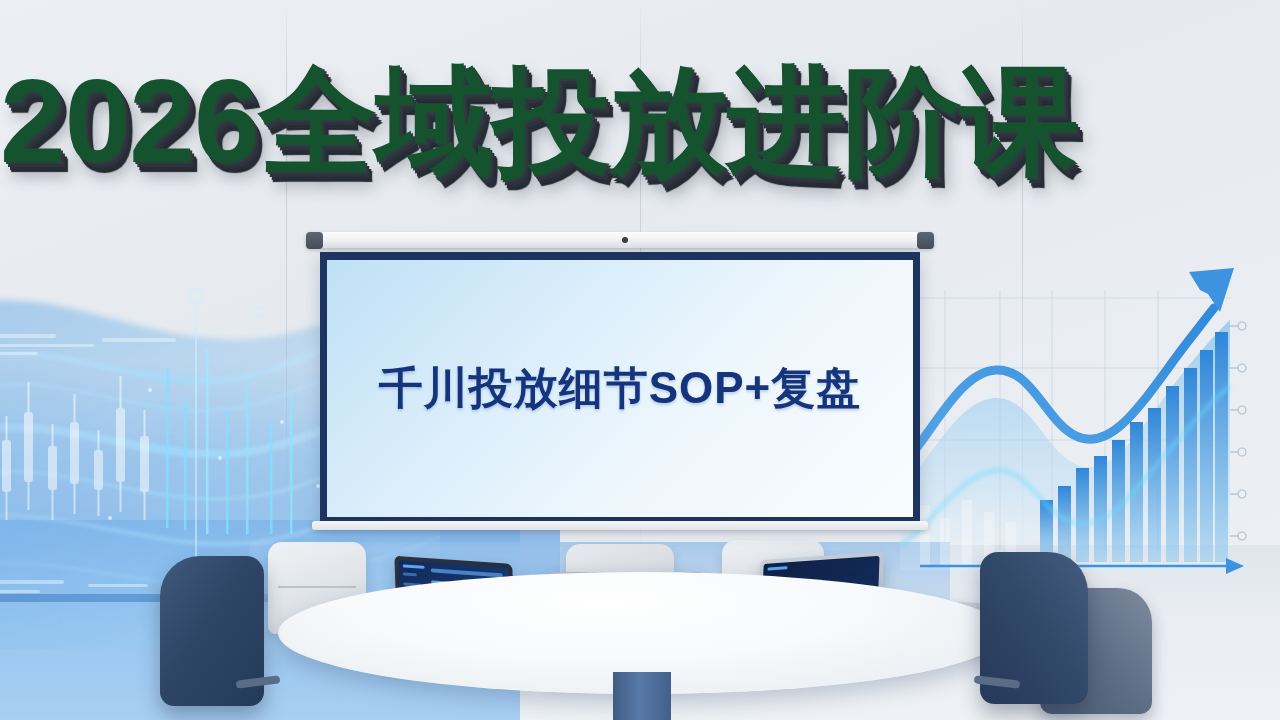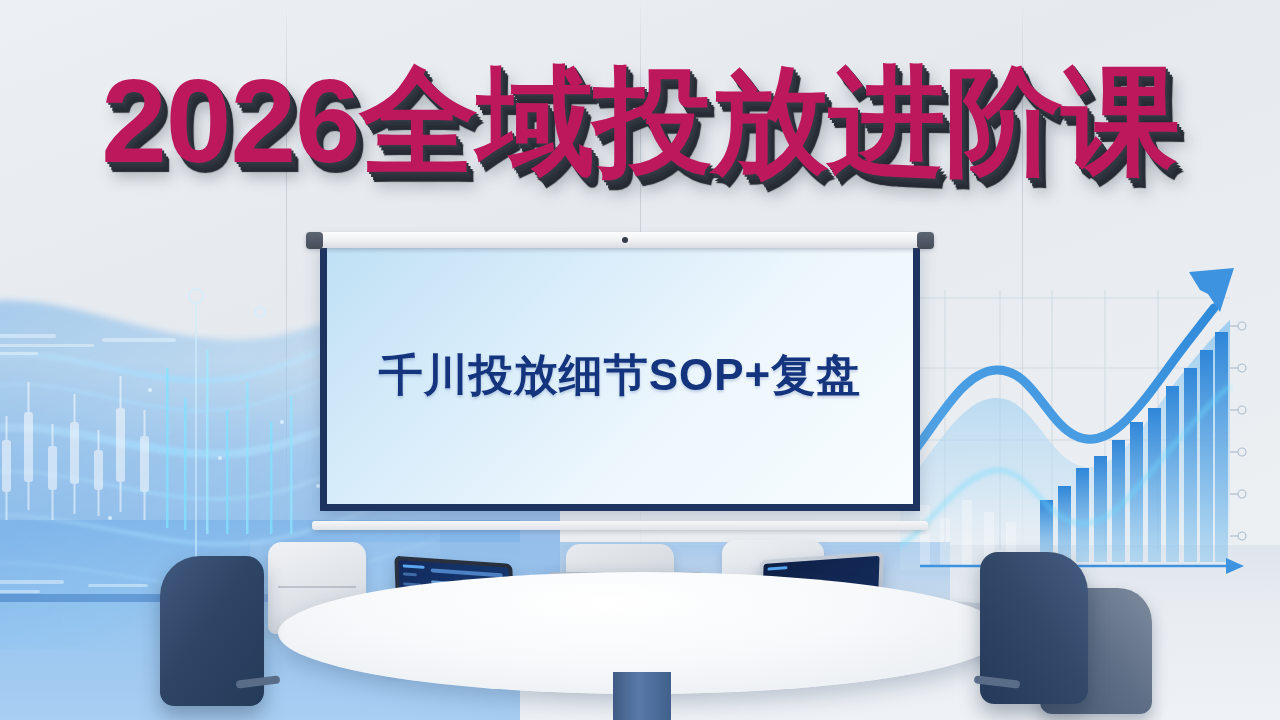--- a/index.html
+++ b/index.html
@@ -65,21 +65,21 @@
     position:absolute;top:0px;width:17px;height:17px;border-radius:4px;
     background:linear-gradient(180deg,#5c6572 0%,#454d59 100%);
   }
   .roller-cap.l{left:0;}
   .roller-cap.r{left:611px;}
   .roller-dot{
     position:absolute;left:316px;top:5px;width:6px;height:6px;border-radius:50%;
     background:#343b46;
   }
   .screen-body{
-    position:absolute;left:14px;top:7px;width:600px;height:272px;
+    position:absolute;left:14px;top:20px;width:600px;height:272px;
     border:7px solid #1d3460;border-top-width:8px;
     box-sizing:border-box;
     background:
       linear-gradient(135deg,#bfe0f5 0%,#d7ecfa 30%,#eef7fd 62%,#f8fcfe 100%);
     box-shadow:0 6px 16px rgba(40,60,95,.22);
   }
   .screen-bottombar{
     position:absolute;left:6px;top:289px;width:616px;height:9px;border-radius:3px;
     background:linear-gradient(180deg,#f6f7f9 0%,#e0e3e8 100%);
     box-shadow:0 2px 5px rgba(60,70,85,.22);
@@ -89,24 +89,23 @@
     display:flex;align-items:center;justify-content:center;
     color:#14357e;
     font-size:44px;font-weight:bold;letter-spacing:1px;
     text-shadow:0 2px 3px rgba(20,53,126,.22);
     white-space:nowrap;
   }
 
   
   .title{
     position:absolute;left:0;top:62px;width:1280px;
-    text-align:center;
     font-size:118px;line-height:1;font-weight:bold;
     letter-spacing:-1px;
-    color:#be185d;
+    color:#14532d;
     text-shadow:
       2px 2px 0 #333943,
       4px 5px 0 #2d333c,
       6px 8px 0 #272c35,
       7px 10px 1px #232831,
       9px 14px 16px rgba(40,48,60,.35);
     white-space:nowrap;
   }
 
   

